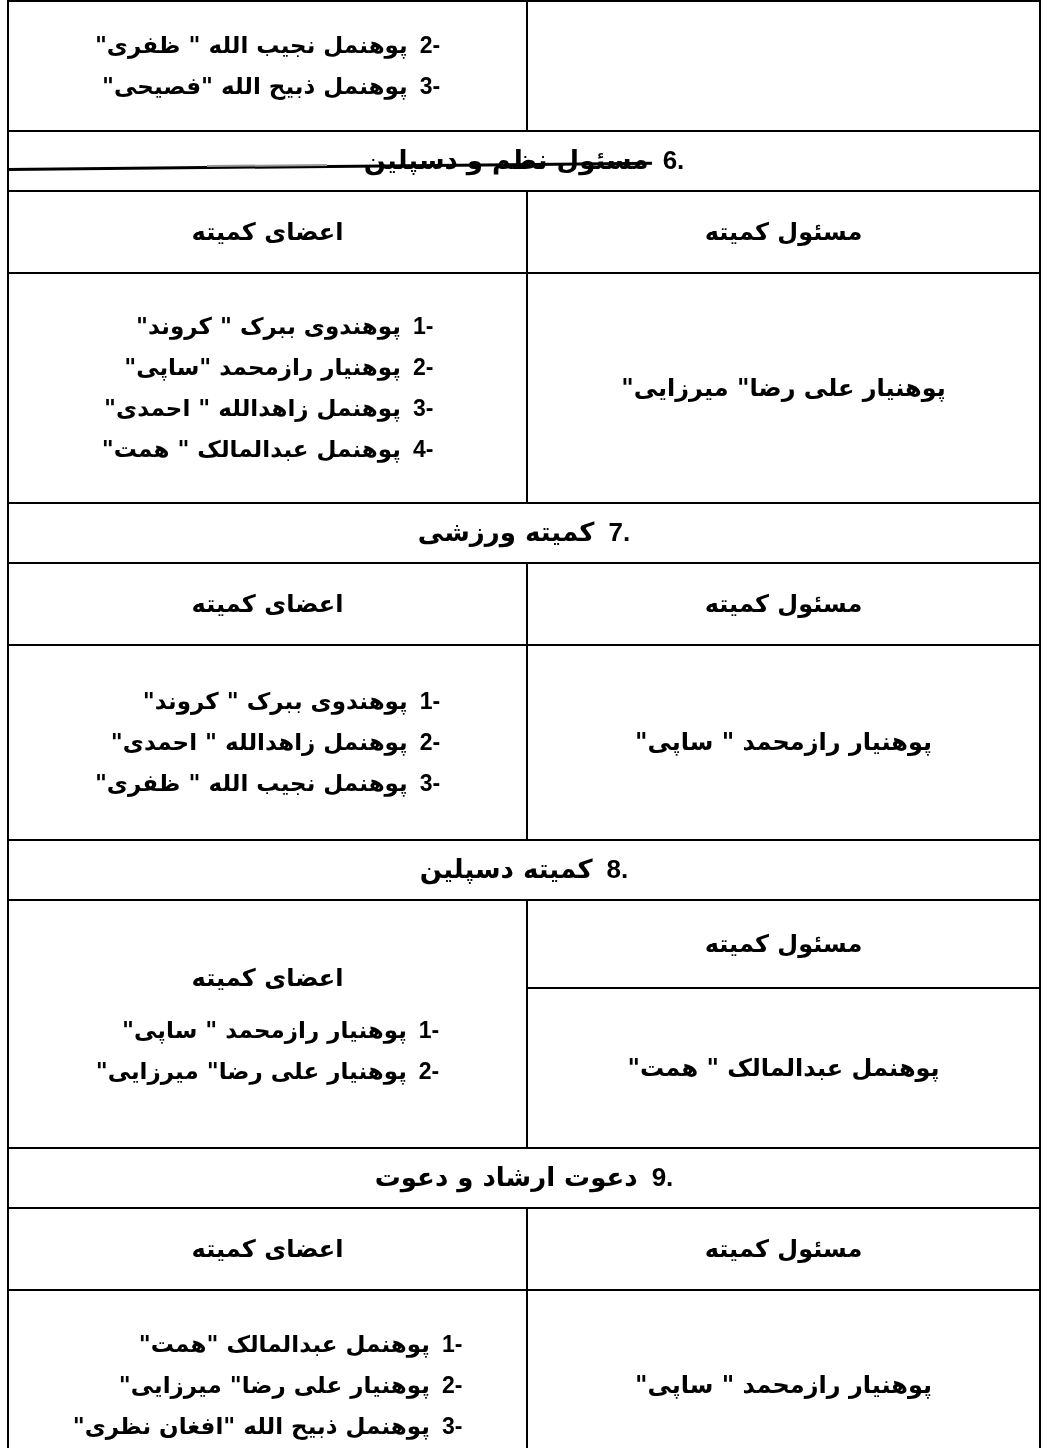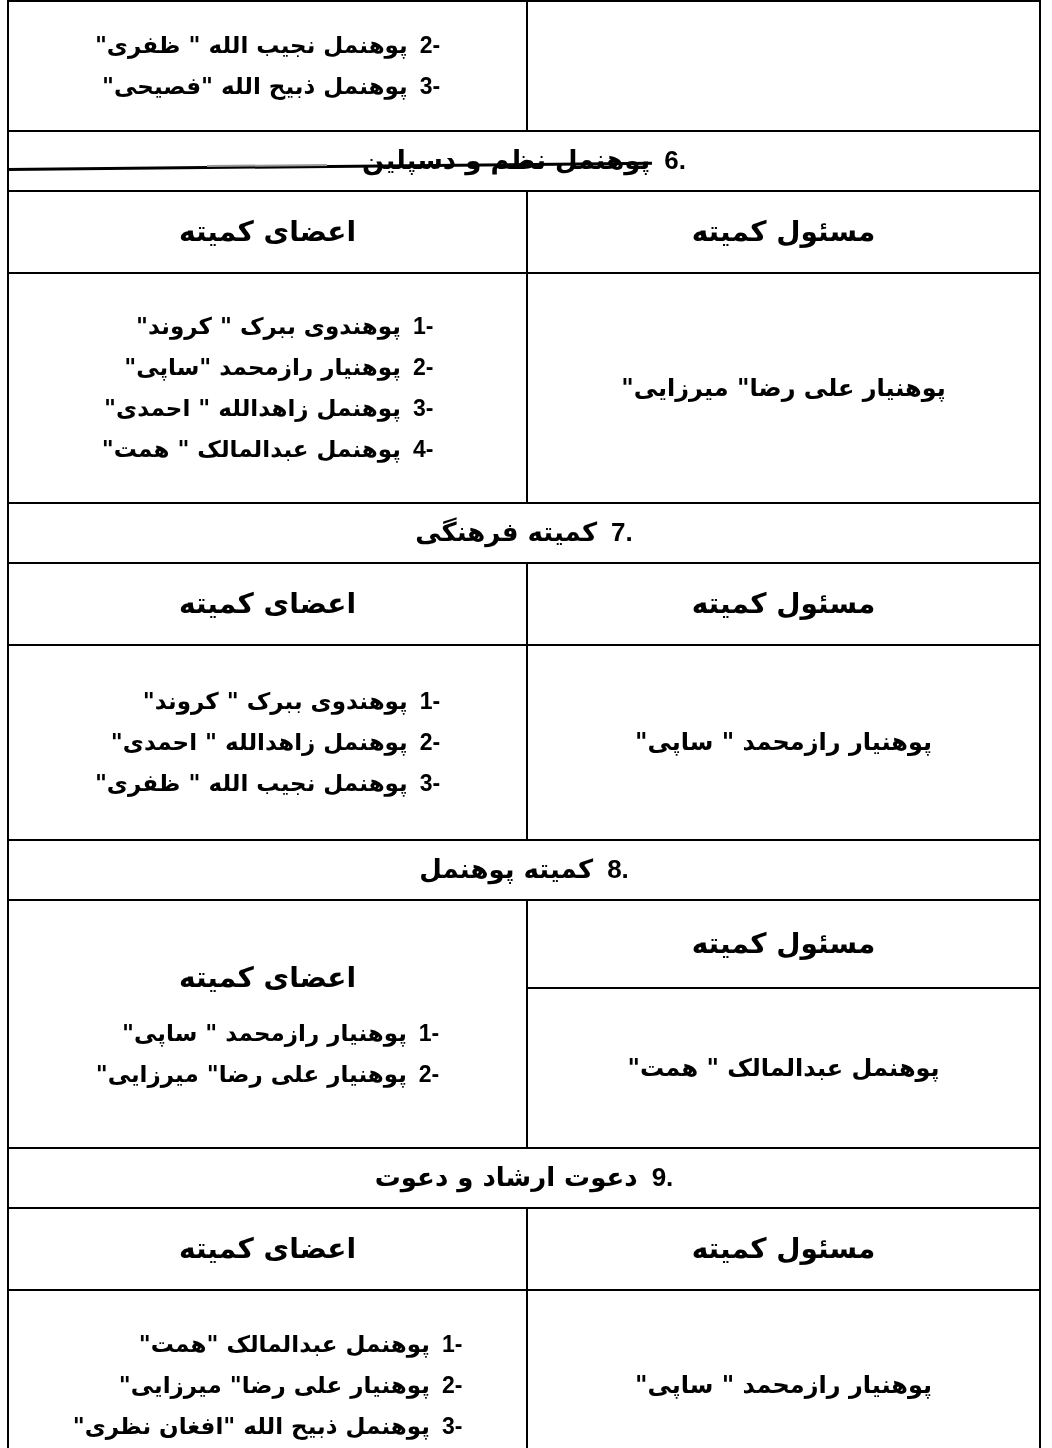--- a/index.html
+++ b/index.html
@@ -90,21 +90,21 @@
     height: 2px;
     background: #9a9a9a;
   }
 
   
   .col-header-cell {
     height: 80px;
     text-align: center;
   }
   .col-header {
-    font-size: 28px;
+    font-size: 24px;
     font-weight: bold;
     line-height: 1.2;
     white-space: nowrap;
   }
 
   
   .responsible-cell {
     text-align: center;
   }
   .responsible-name {
@@ -195,21 +195,21 @@
             <li class="member-item">
               <span class="idx">3-</span><span>پوهنمل ذبیح الله "فصیحی"</span>
             </li>
           </ul>
         </td>
       </tr>
 
       <tr>
         <td class="section-heading-cell" colspan="2">
           <span class="section-heading">
-            <span class="sec-num">6.</span><span>پوهنمل نظم و دسپلین</span>
+            <span class="sec-num">6.</span><span>مسئول نظم و دسپلین</span>
           </span>
         </td>
       </tr>
       <tr>
         <td class="col-header-cell">
           <span class="col-header">مسئول کمیته</span>
         </td>
         <td class="col-header-cell">
           <span class="col-header">اعضای کمیته</span>
         </td>
@@ -232,21 +232,21 @@
             <li class="member-item">
               <span class="idx">4-</span><span>پوهنمل عبدالمالک " همت"</span>
             </li>
           </ul>
         </td>
       </tr>
 
       <tr>
         <td class="section-heading-cell" colspan="2">
           <span class="section-heading">
-            <span class="sec-num">7.</span><span>کمیته فرهنگی</span>
+            <span class="sec-num">7.</span><span>کمیته ورزشی</span>
           </span>
         </td>
       </tr>
       <tr>
         <td class="col-header-cell">
           <span class="col-header">مسئول کمیته</span>
         </td>
         <td class="col-header-cell">
           <span class="col-header">اعضای کمیته</span>
         </td>
@@ -266,21 +266,21 @@
             <li class="member-item">
               <span class="idx">3-</span><span>پوهنمل نجیب الله " ظفری"</span>
             </li>
           </ul>
         </td>
       </tr>
 
       <tr>
         <td class="section-heading-cell" colspan="2">
           <span class="section-heading">
-            <span class="sec-num">8.</span><span>کمیته پوهنمل</span>
+            <span class="sec-num">8.</span><span>کمیته دسپلین</span>
           </span>
         </td>
       </tr>
       <tr class="h-sec8-hdr-members">
         <td class="col-header-cell">
           <span class="col-header">مسئول کمیته</span>
         </td>
         <td class="members-merged" rowspan="2">
           <span class="col-header">اعضای کمیته</span>
           <ul class="member-list">

